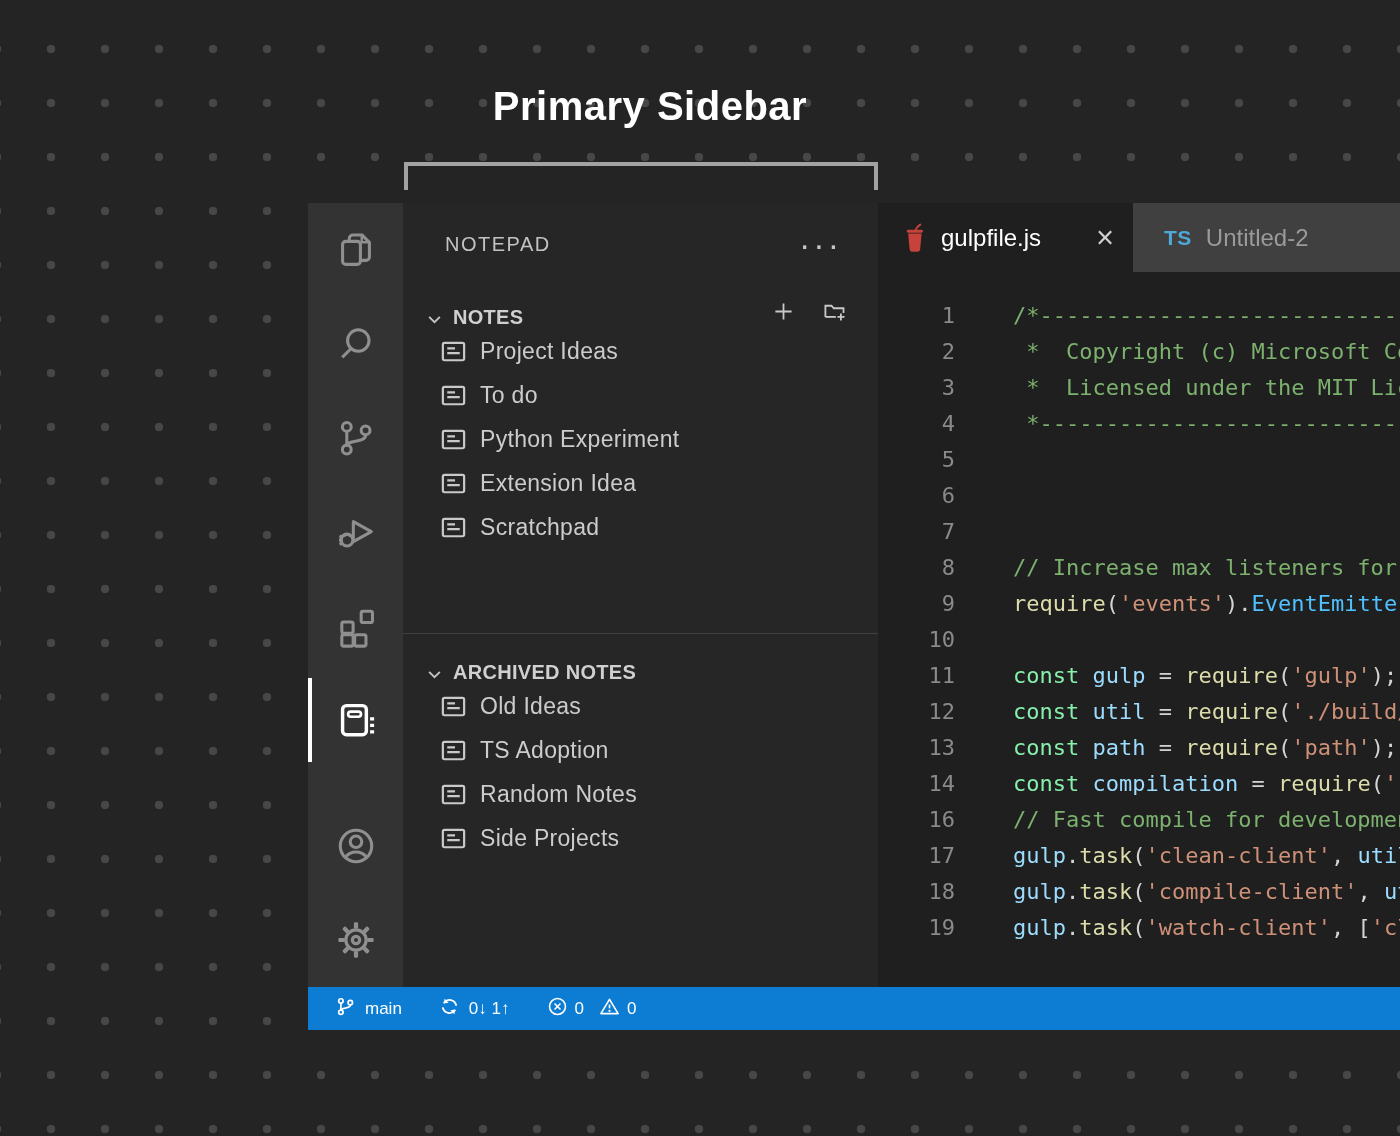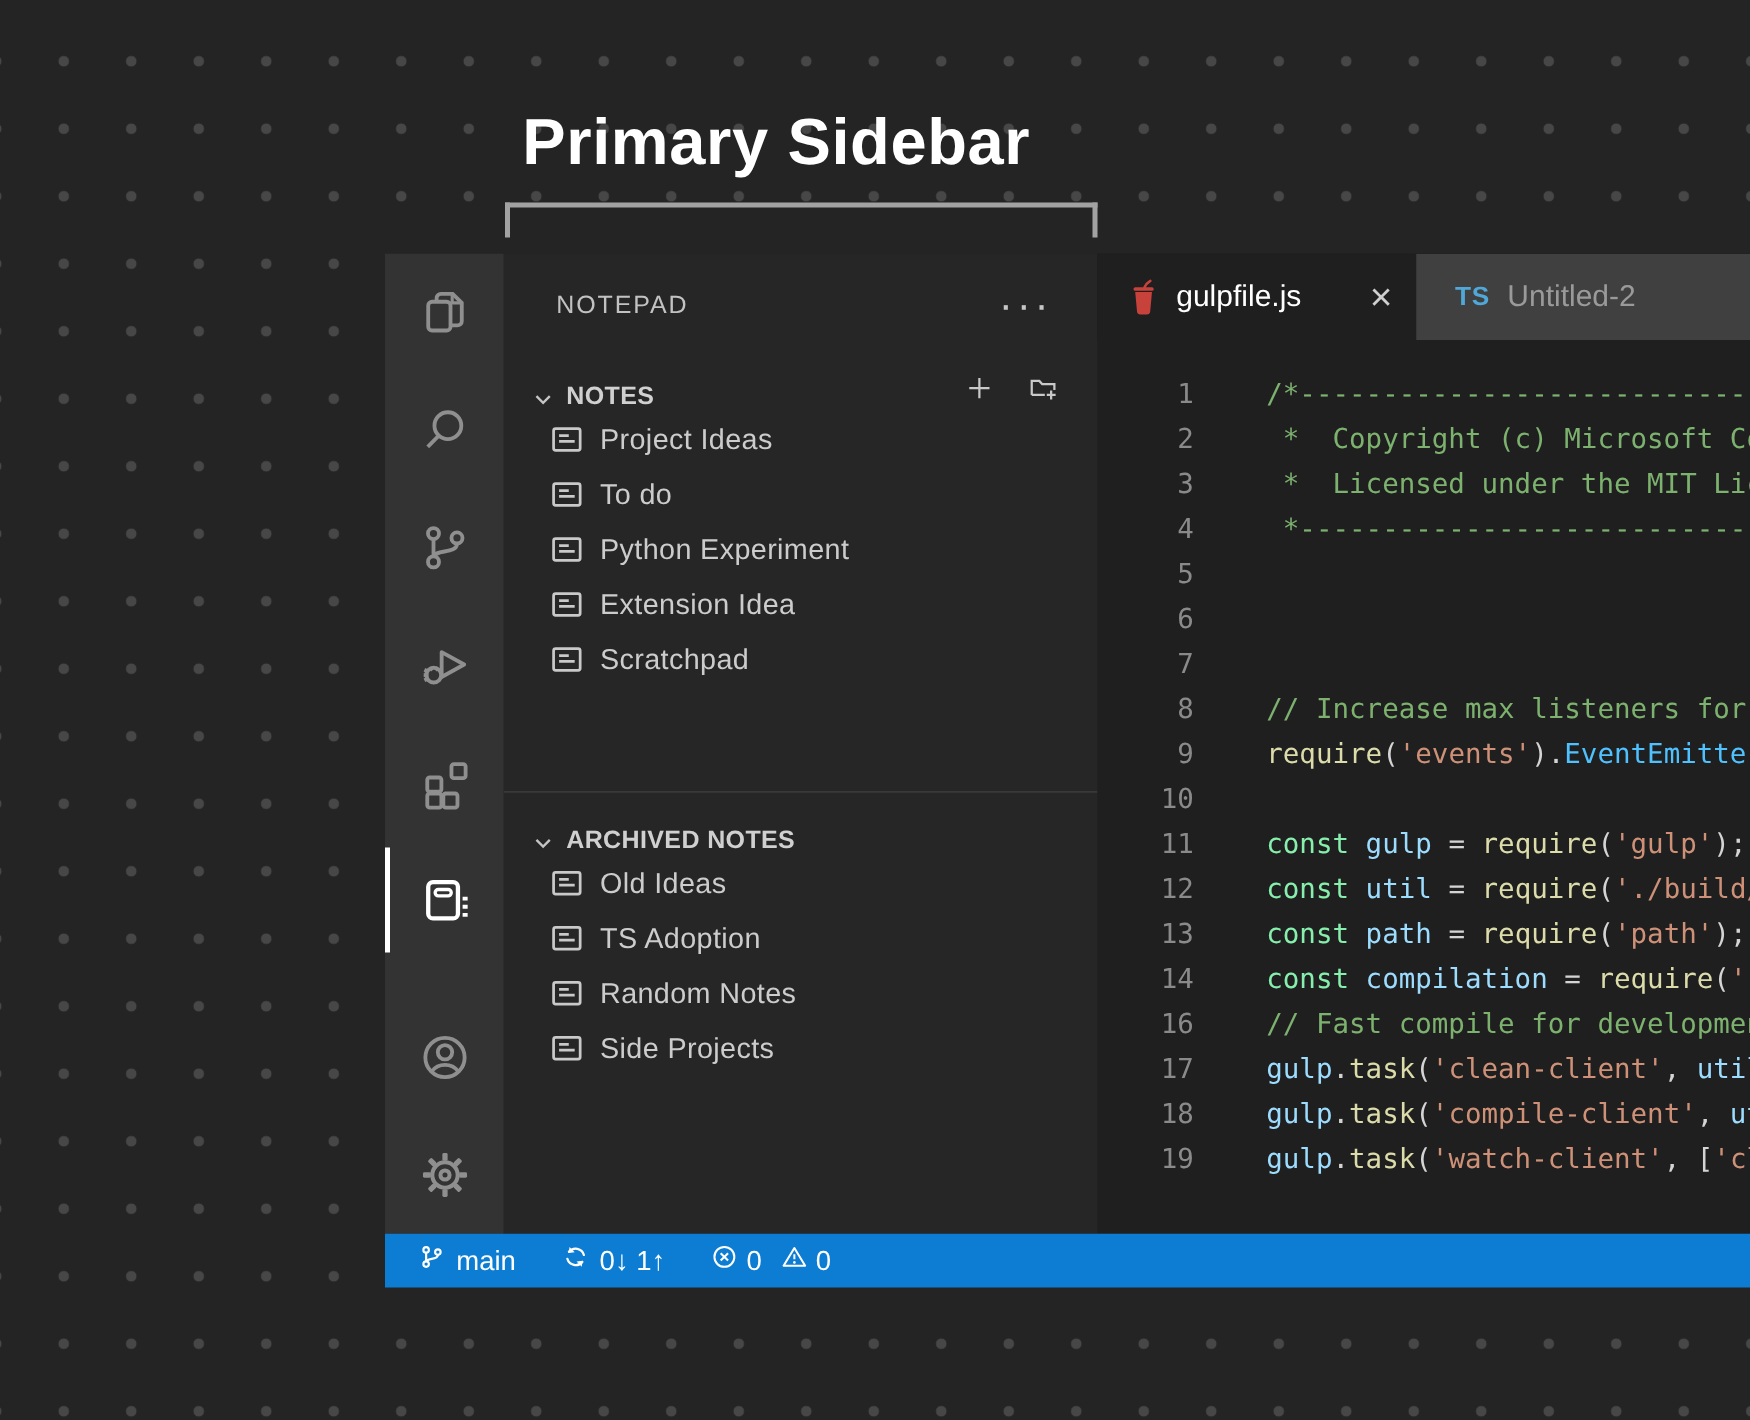--- a/index.html
+++ b/index.html
@@ -5,22 +5,22 @@
   * { margin:0; padding:0; box-sizing:border-box; }
   html,body { background:#161616; }
   .canvas {
     position:relative; width:1400px; height:1136px; overflow:hidden;
     background-color:#242424;
     background-image:radial-gradient(circle, #474747 0 4px, rgba(0,0,0,0) 4.5px);
     background-size:54px 54px; background-position:24px 22px;
     font-family:"Liberation Sans", sans-serif;
   }
   .page-title {
-    position:absolute; left:384px; width:474px; top:84px; text-align:center;
-    color:#ffffff; font-size:52px; font-weight:700; letter-spacing:.5px;
+    position:absolute; left:413px; width:474px; top:84px; text-align:center;
+    color:#ffffff; font-size:40px; font-weight:700; letter-spacing:.5px;
   }
   .bracket {
     position:absolute; left:404px; top:162px; width:474px; height:28px;
     border:4px solid #a2a2a2; border-bottom:none;
   }
   .window {
     position:absolute; left:308px; top:203px; width:1092px; height:827px;
     display:flex; flex-direction:column;
   }
   .main-row { flex:1; display:flex; min-height:0; }
@@ -62,21 +62,21 @@
 
   .code-area { flex:1; overflow:hidden; padding-top:26px; font-family:"DejaVu Sans Mono", monospace; font-size:22px; line-height:36px; }
   .code-line { display:flex; height:36px; white-space:pre; }
   .ln { width:77px; flex:none; text-align:right; color:#8a8a8a; }
   .code-text { padding-left:58px; color:#d4d4d4; }
   .tok-c { color:#7cb16e; } .tok-s { color:#ce9178; } .tok-k { color:#86efac; }
   .tok-v { color:#9cdcfe; } .tok-f { color:#dcdcaa; } .tok-p { color:#d4d4d4; }
   .tok-cl { color:#4fc1ff; }
 
   
-  .status-bar { height:43px; flex:none; background:#0d7dd3; color:#ffffff; display:flex; align-items:center; padding-left:26px; font-size:22px; }
+  .status-bar { height:43px; flex:none; background:#0d7dd3; color:#ffffff; display:flex; align-items:center; padding-left:26px; font-size:17px; }
   .st-item { display:flex; align-items:center; margin-right:36px; cursor:pointer; }
   .st-item svg { width:23px; height:23px; }
   .st-item .st-text { margin-left:8px; }
   .problems .st-text { margin-left:6px; }
   .problems .warn { margin-left:14px; }
 </style>
 </head>
 <body>
 
 <div class="canvas">

